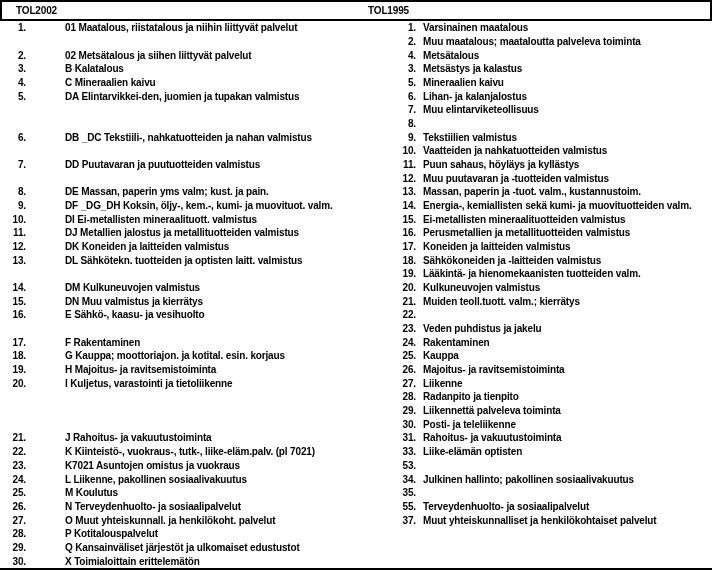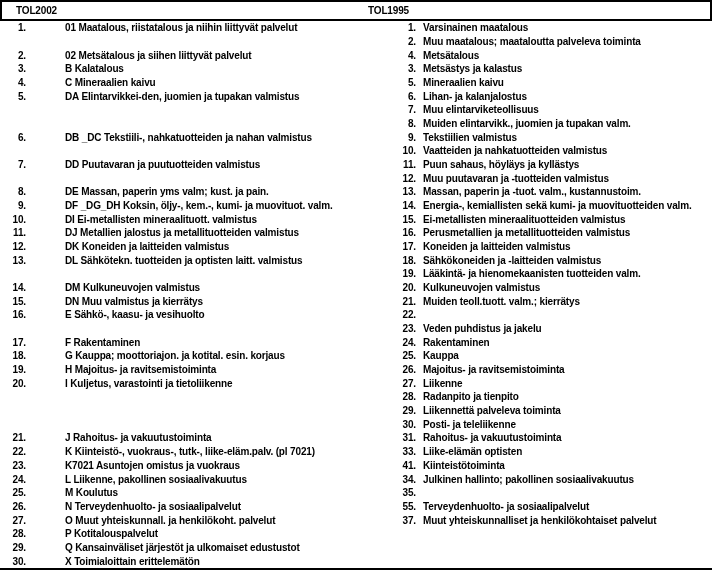--- a/index.html
+++ b/index.html
@@ -71,21 +71,20 @@
       <div class="row">
         <span class="num"></span>
         <span class="ltext"></span>
         <span class="rnum">7.</span>
         <span class="rtext">Muu elintarviketeollisuus</span>
       </div>
       <div class="row">
         <span class="num"></span>
         <span class="ltext"></span>
         <span class="rnum">8.</span>
-        <span class="rtext">Muiden elintarvikk., juomien ja tupakan valm.</span>
       </div>
       <div class="row">
         <span class="num">6.</span>
         <span class="ltext">DB _DC Tekstiili-, nahkatuotteiden ja nahan valmistus</span>
         <span class="rnum">9.</span>
         <span class="rtext">Tekstiilien valmistus</span>
       </div>
       <div class="row">
         <span class="num"></span>
         <span class="ltext"></span>
@@ -219,22 +218,21 @@
       </div>
       <div class="row">
         <span class="num">22.</span>
         <span class="ltext">K Kiinteistö-, vuokraus-, tutk-, liike-eläm.palv. (pl 7021)</span>
         <span class="rnum">33.</span>
         <span class="rtext">Liike-elämän optisten</span>
       </div>
       <div class="row">
         <span class="num">23.</span>
         <span class="ltext">K7021 Asuntojen omistus ja vuokraus</span>
-        <span class="rnum">41.</span>
-        <span class="rtext">Kiinteistötoiminta</span>
+        <span class="rnum">53.</span>
       </div>
       <div class="row">
         <span class="num">24.</span>
         <span class="ltext">L Liikenne, pakollinen sosiaalivakuutus</span>
         <span class="rnum">34.</span>
         <span class="rtext">Julkinen hallinto; pakollinen sosiaalivakuutus</span>
       </div>
       <div class="row">
         <span class="num">25.</span>
         <span class="ltext">M Koulutus</span>

